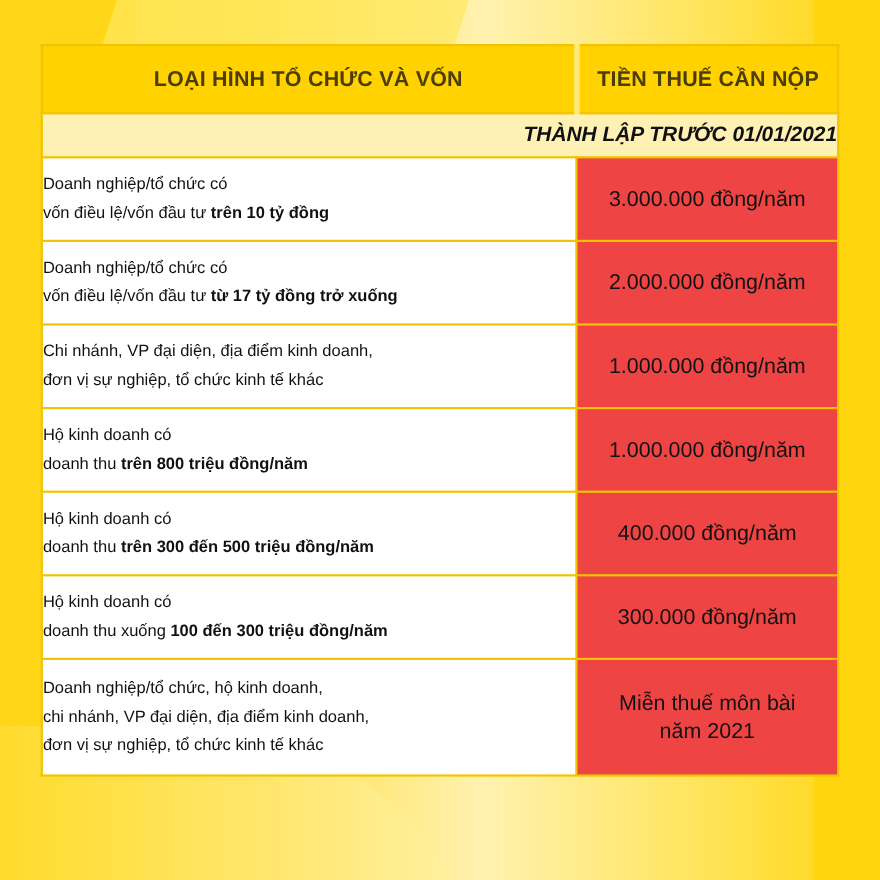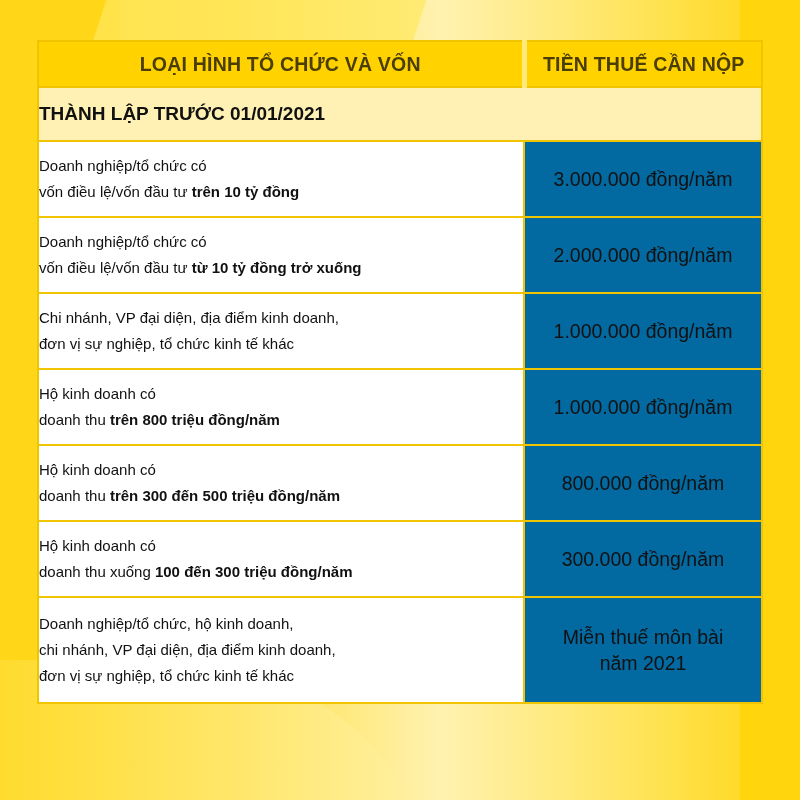--- a/index.html
+++ b/index.html
@@ -28,34 +28,34 @@
     position:absolute; left:37px; top:40px; width:724px;
     border-collapse:collapse; table-layout:fixed;
     border:2px solid #f3c500;
   }
   table.tax td, table.tax th {
     border:2px solid #f0c400; padding:0; box-sizing:border-box;
   }
   col.c1 { width:486px; }
   col.c2 { width:238px; }
   th.head {
-    background:#ffd200; color:#4a3d06; height:46px;
+    background:#ffd200; color:#4a3d06; height:62px;
     font-size:19.5px; font-weight:bold; text-align:center; letter-spacing:0.2px;
   }
   th.head.right { border-left:5px solid #ffe97a;text-align:center; }
   td.section {
-    background:#fff1b4; color:#111; height:54px;
-    font-size:19px; font-weight:bold; text-align:left;
+    background:#fff1b4; color:#111; height:40px;
+    font-size:19px; font-weight:bold; text-align:right;font-style:italic;
   }
   td.desc {
     background:#fff; color:#111; font-size:15px; line-height:26px;
     padding:0 0 0 12px; vertical-align:middle;
   }
   td.amount {
-    background:#0369a1; color:#111; font-size:19.5px; text-align:center; vertical-align:middle;
+    background:#ef4444; color:#111; font-size:19.5px; text-align:center; vertical-align:middle;
     line-height:26px;
   }
   tr.r2 td { height:76px; }
   tr.r3 td { height:106px; }
   .desc b { font-weight:bold; }
 </style>
 </head>
 <body>
 
 <div class="bg-shape-left"></div>
@@ -82,21 +82,21 @@
     <td class="desc">
       <div>Doanh nghiệp/tổ chức có</div>
       <div><span>vốn điều lệ/vốn đầu tư </span><b>trên 10 tỷ đồng</b></div>
     </td>
     <td class="amount">3.000.000 đồng/năm</td>
   </tr>
 
   <tr class="r2">
     <td class="desc">
       <div>Doanh nghiệp/tổ chức có</div>
-      <div><span>vốn điều lệ/vốn đầu tư </span><b>từ 10 tỷ đồng trở xuống</b></div>
+      <div><span>vốn điều lệ/vốn đầu tư </span><b>từ 17 tỷ đồng trở xuống</b></div>
     </td>
     <td class="amount">2.000.000 đồng/năm</td>
   </tr>
 
   <tr class="r2">
     <td class="desc">
       <div>Chi nhánh, VP đại diện, địa điểm kinh doanh,</div>
       <div><span>đơn vị sự nghiệp, tổ chức kinh tế khác</span><b></b></div>
     </td>
     <td class="amount">1.000.000 đồng/năm</td>
@@ -108,21 +108,21 @@
       <div><span>doanh thu </span><b>trên 800 triệu đồng/năm</b></div>
     </td>
     <td class="amount">1.000.000 đồng/năm</td>
   </tr>
 
   <tr class="r2">
     <td class="desc">
       <div>Hộ kinh doanh có</div>
       <div><span>doanh thu </span><b>trên 300 đến 500 triệu đồng/năm</b></div>
     </td>
-    <td class="amount">800.000 đồng/năm</td>
+    <td class="amount">400.000 đồng/năm</td>
   </tr>
 
   <tr class="r2">
     <td class="desc">
       <div>Hộ kinh doanh có</div>
       <div><span>doanh thu xuống </span><b>100 đến 300 triệu đồng/năm</b></div>
     </td>
     <td class="amount">300.000 đồng/năm</td>
   </tr>
 

